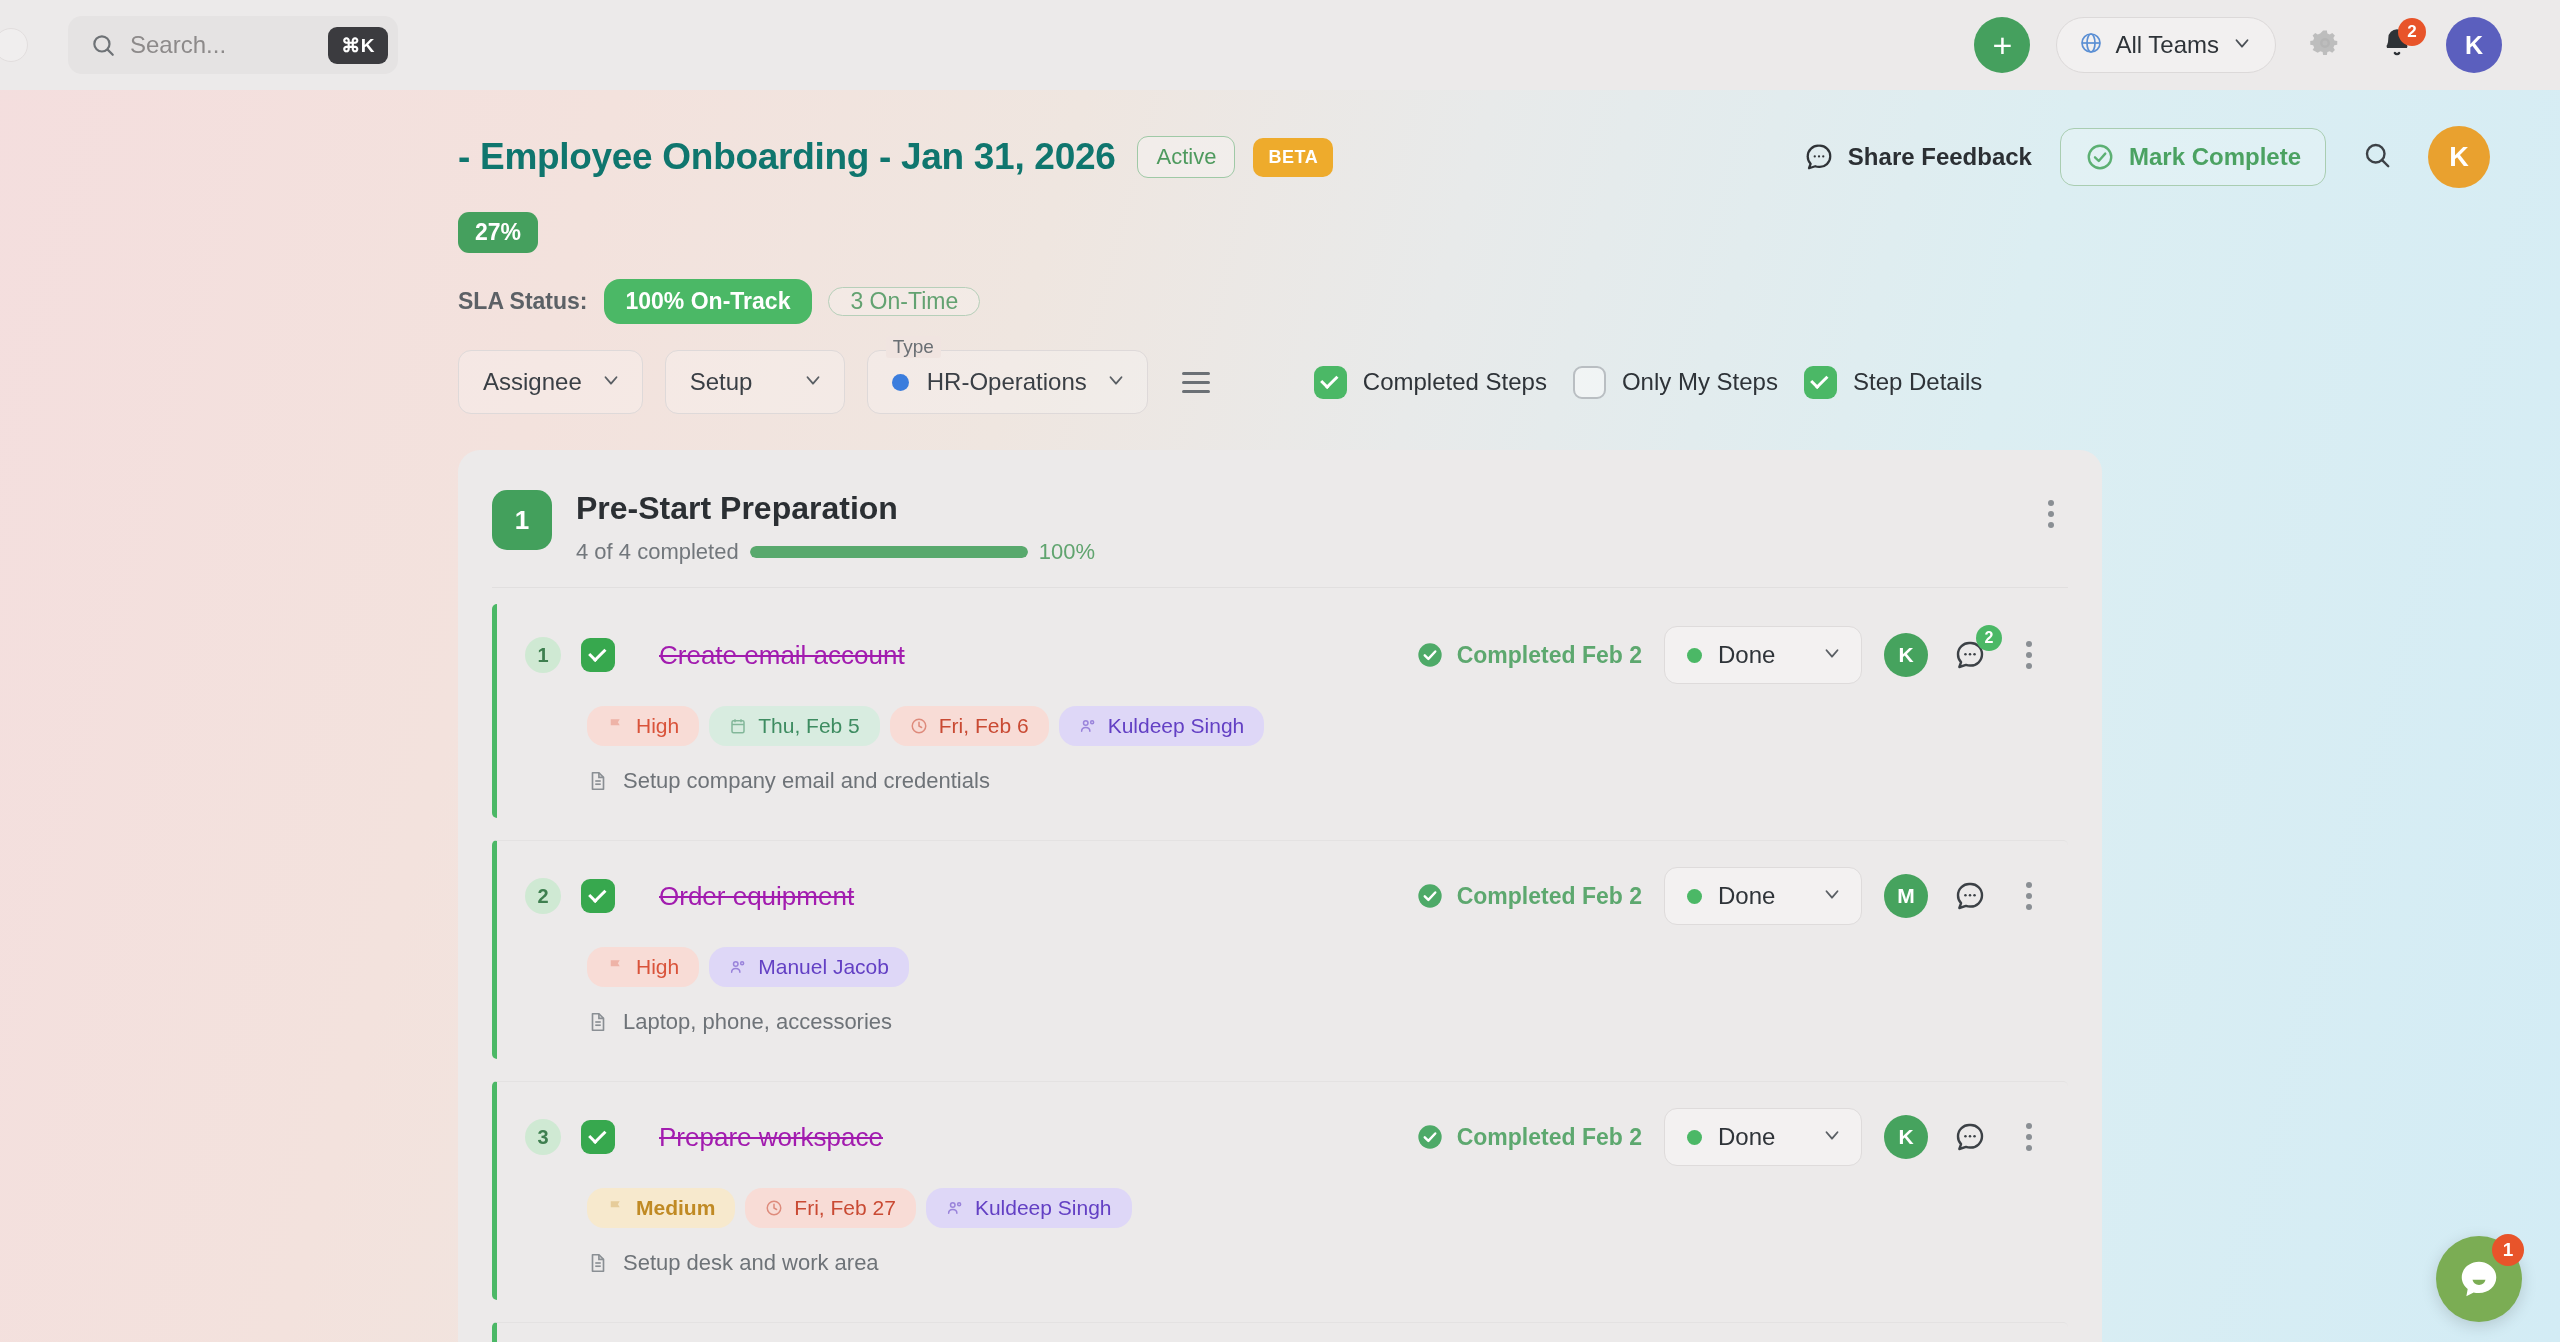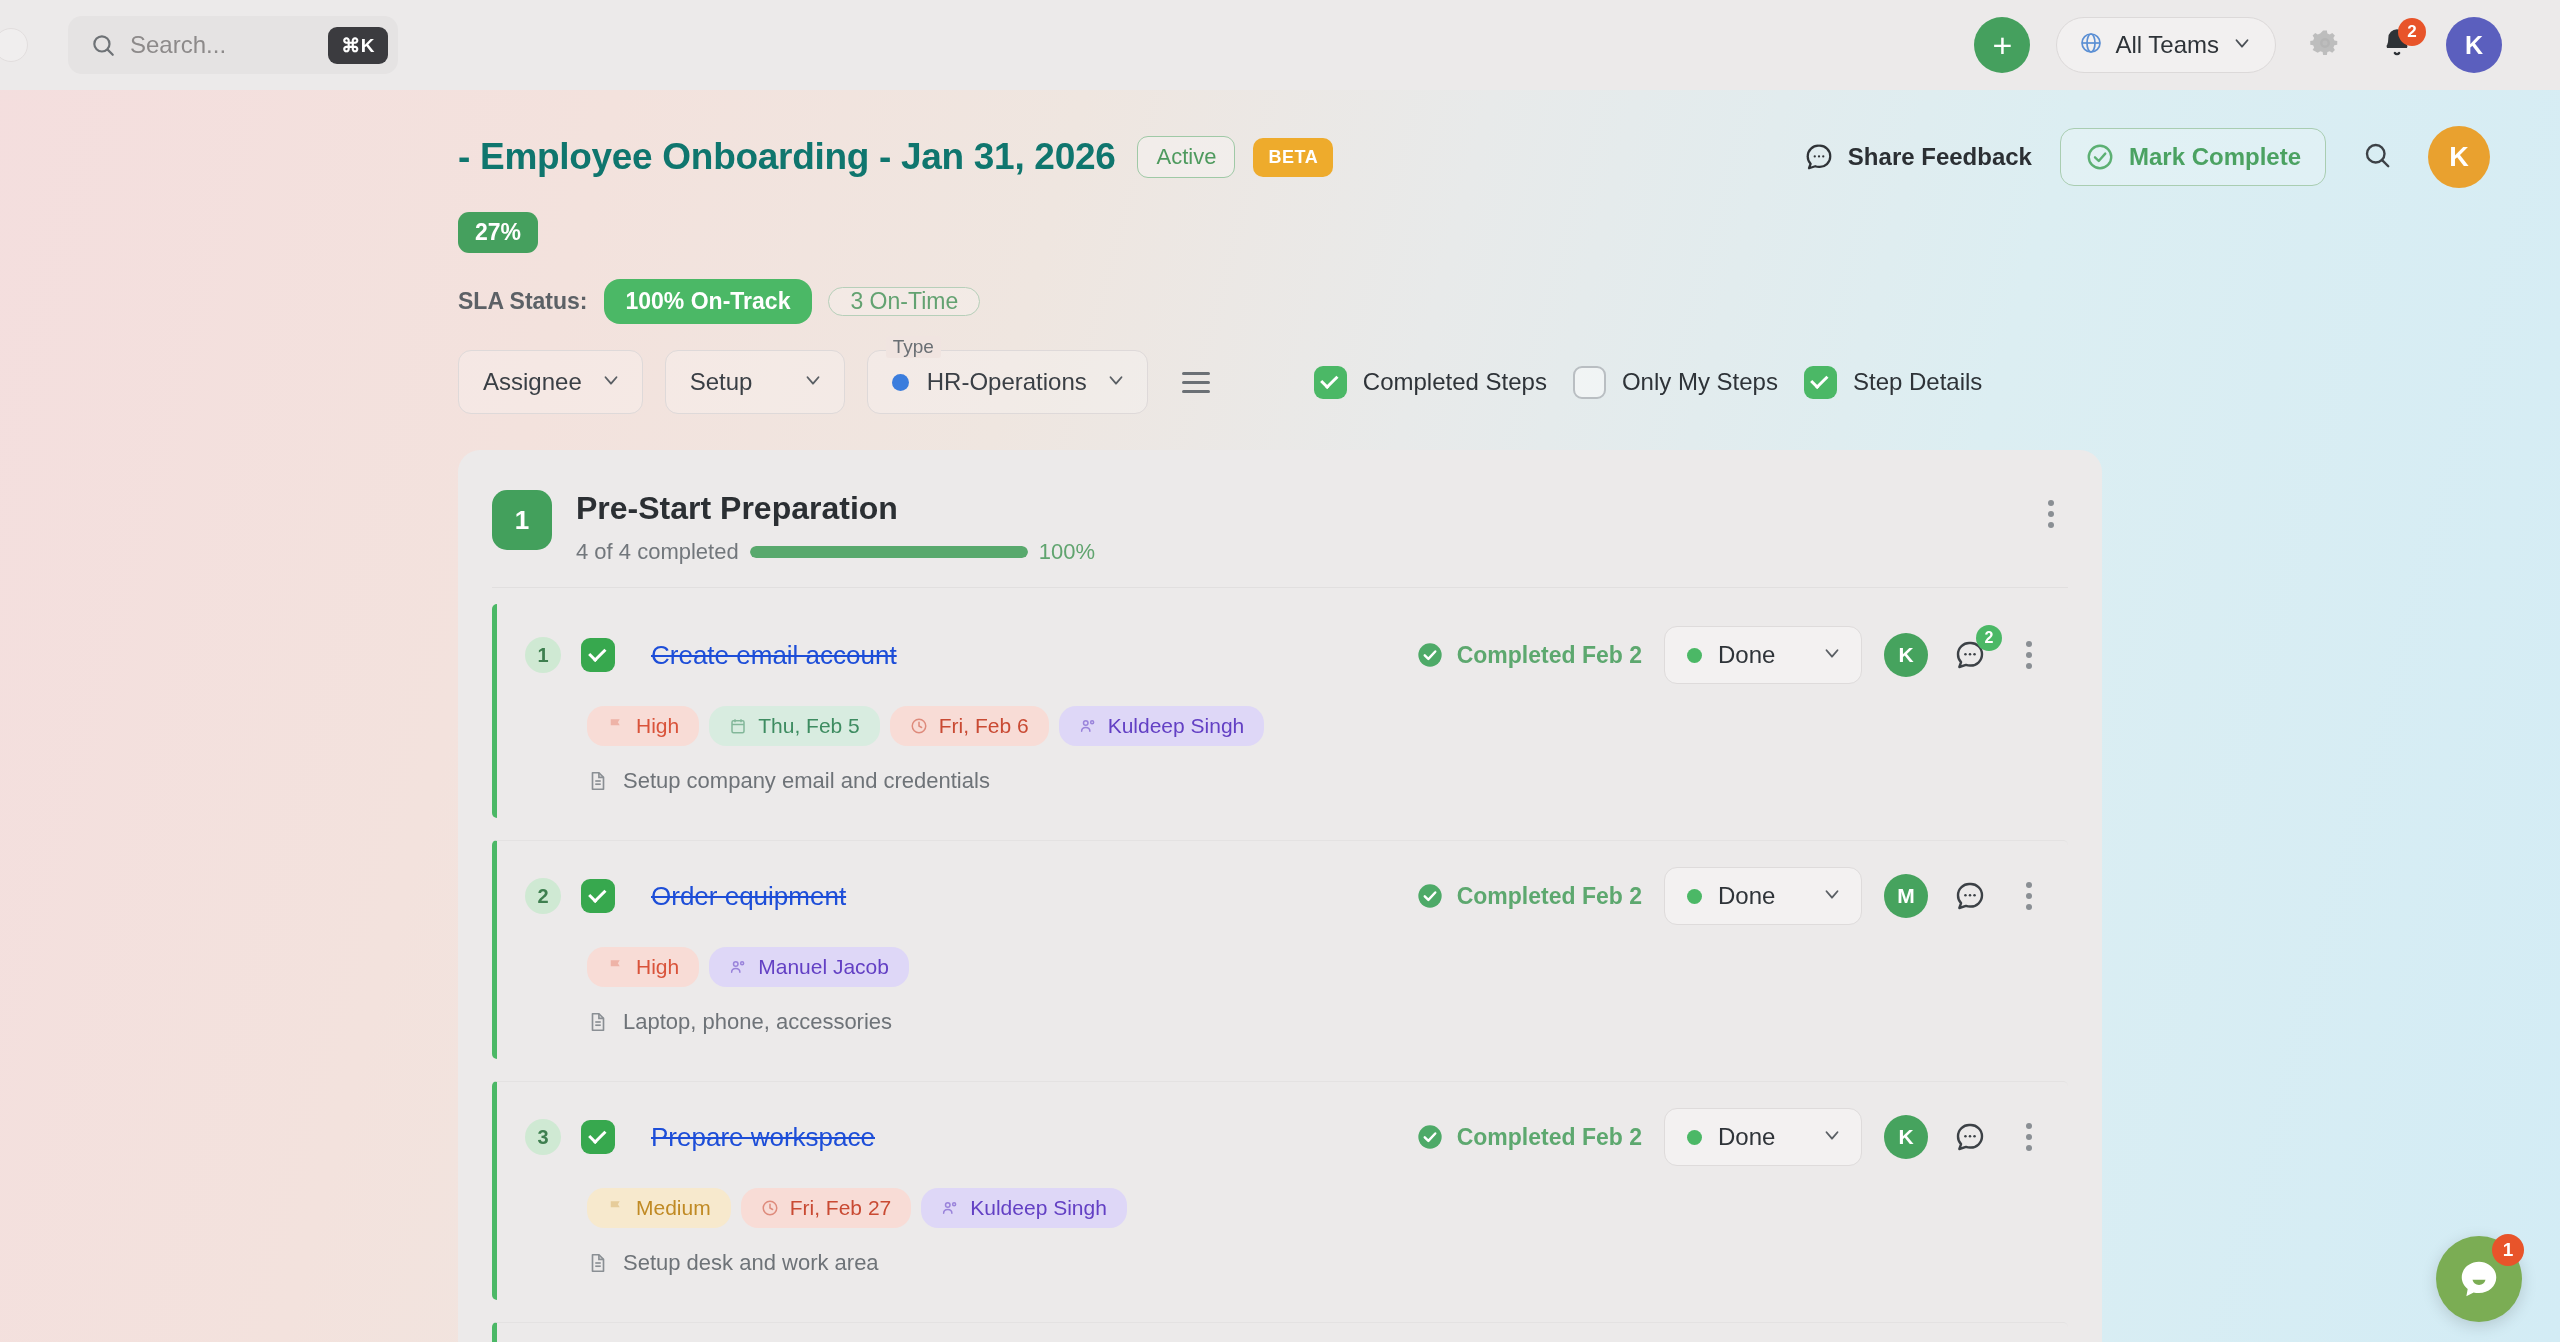--- a/index.html
+++ b/index.html
@@ -195,22 +195,22 @@
   .t-check {
     width: 34px; height: 34px; border-radius: 9px; flex: none; cursor: pointer;
     background: #37a84e; display: flex; align-items: center; justify-content: center;
   }
   .t-check:after {
     content: ""; width: 13px; height: 7px;
     border-left: 3px solid #fff; border-bottom: 3px solid #fff;
     transform: rotate(-45deg) translate(1px,-2px);
   }
   .t-title {
-    font-size: 26px; color: #1d4ed8; text-decoration: line-through;
-    margin-left: 16px; white-space: nowrap;
+    font-size: 26px; color: #a21caf; text-decoration: line-through;
+    margin-left: 24px; white-space: nowrap;
   }
   .t-right { margin-left: auto; display: flex; align-items: center; gap: 22px; padding-right: 22px; }
   .t-completed { display: flex; align-items: center; gap: 13px; }
   .t-completed span { font-size: 23px; color: #5da86f; font-weight: 600; }
   .status-sel {
     height: 58px; width: 198px; border: 1px solid #dedbdb; border-radius: 13px;
     background: #f3f1f1; display: flex; align-items: center; gap: 16px;
     padding: 0 18px 0 22px; cursor: pointer;
   }
   .status-sel .dot { width: 15px; height: 15px; border-radius: 50%; background: #4bb866; flex: none; }
@@ -223,21 +223,21 @@
     background: #4bb866; color: #fff; font-size: 16px; font-weight: 700;
     min-width: 26px; height: 26px; border-radius: 13px;
     display: flex; align-items: center; justify-content: center;
   }
   .tags { display: flex; align-items: center; gap: 10px; margin: 22px 0 0 62px; }
   .tag {
     display: flex; align-items: center; gap: 11px;
     border-radius: 17px; padding: 8px 20px; font-size: 21px; white-space: nowrap;
   }
   .tag.prio-high { background: #f8dcd6; color: #d9533a; }
-  .tag.prio-med  { background: #f7e9cd; color: #c08a24; }
+  .tag.prio-med  { background: #f7e9cd; color: #c08a24; font-weight: bold; }
   .tag.date-green{ background: #d8ece0; color: #3e8c61; }
   .tag.date-red  { background: #f8dcd6; color: #c94a33; }
   .tag.person    { background: #ded7f7; color: #6340c4; }
   .tag .ti { opacity: .55; display: flex; }
   .t-note { display: flex; align-items: center; gap: 14px; margin: 22px 0 0 62px; }
   .t-note span { font-size: 22px; color: #6e7378; }
 
   
   .chat-fab {
     position: absolute; right: 38px; bottom: 20px;

